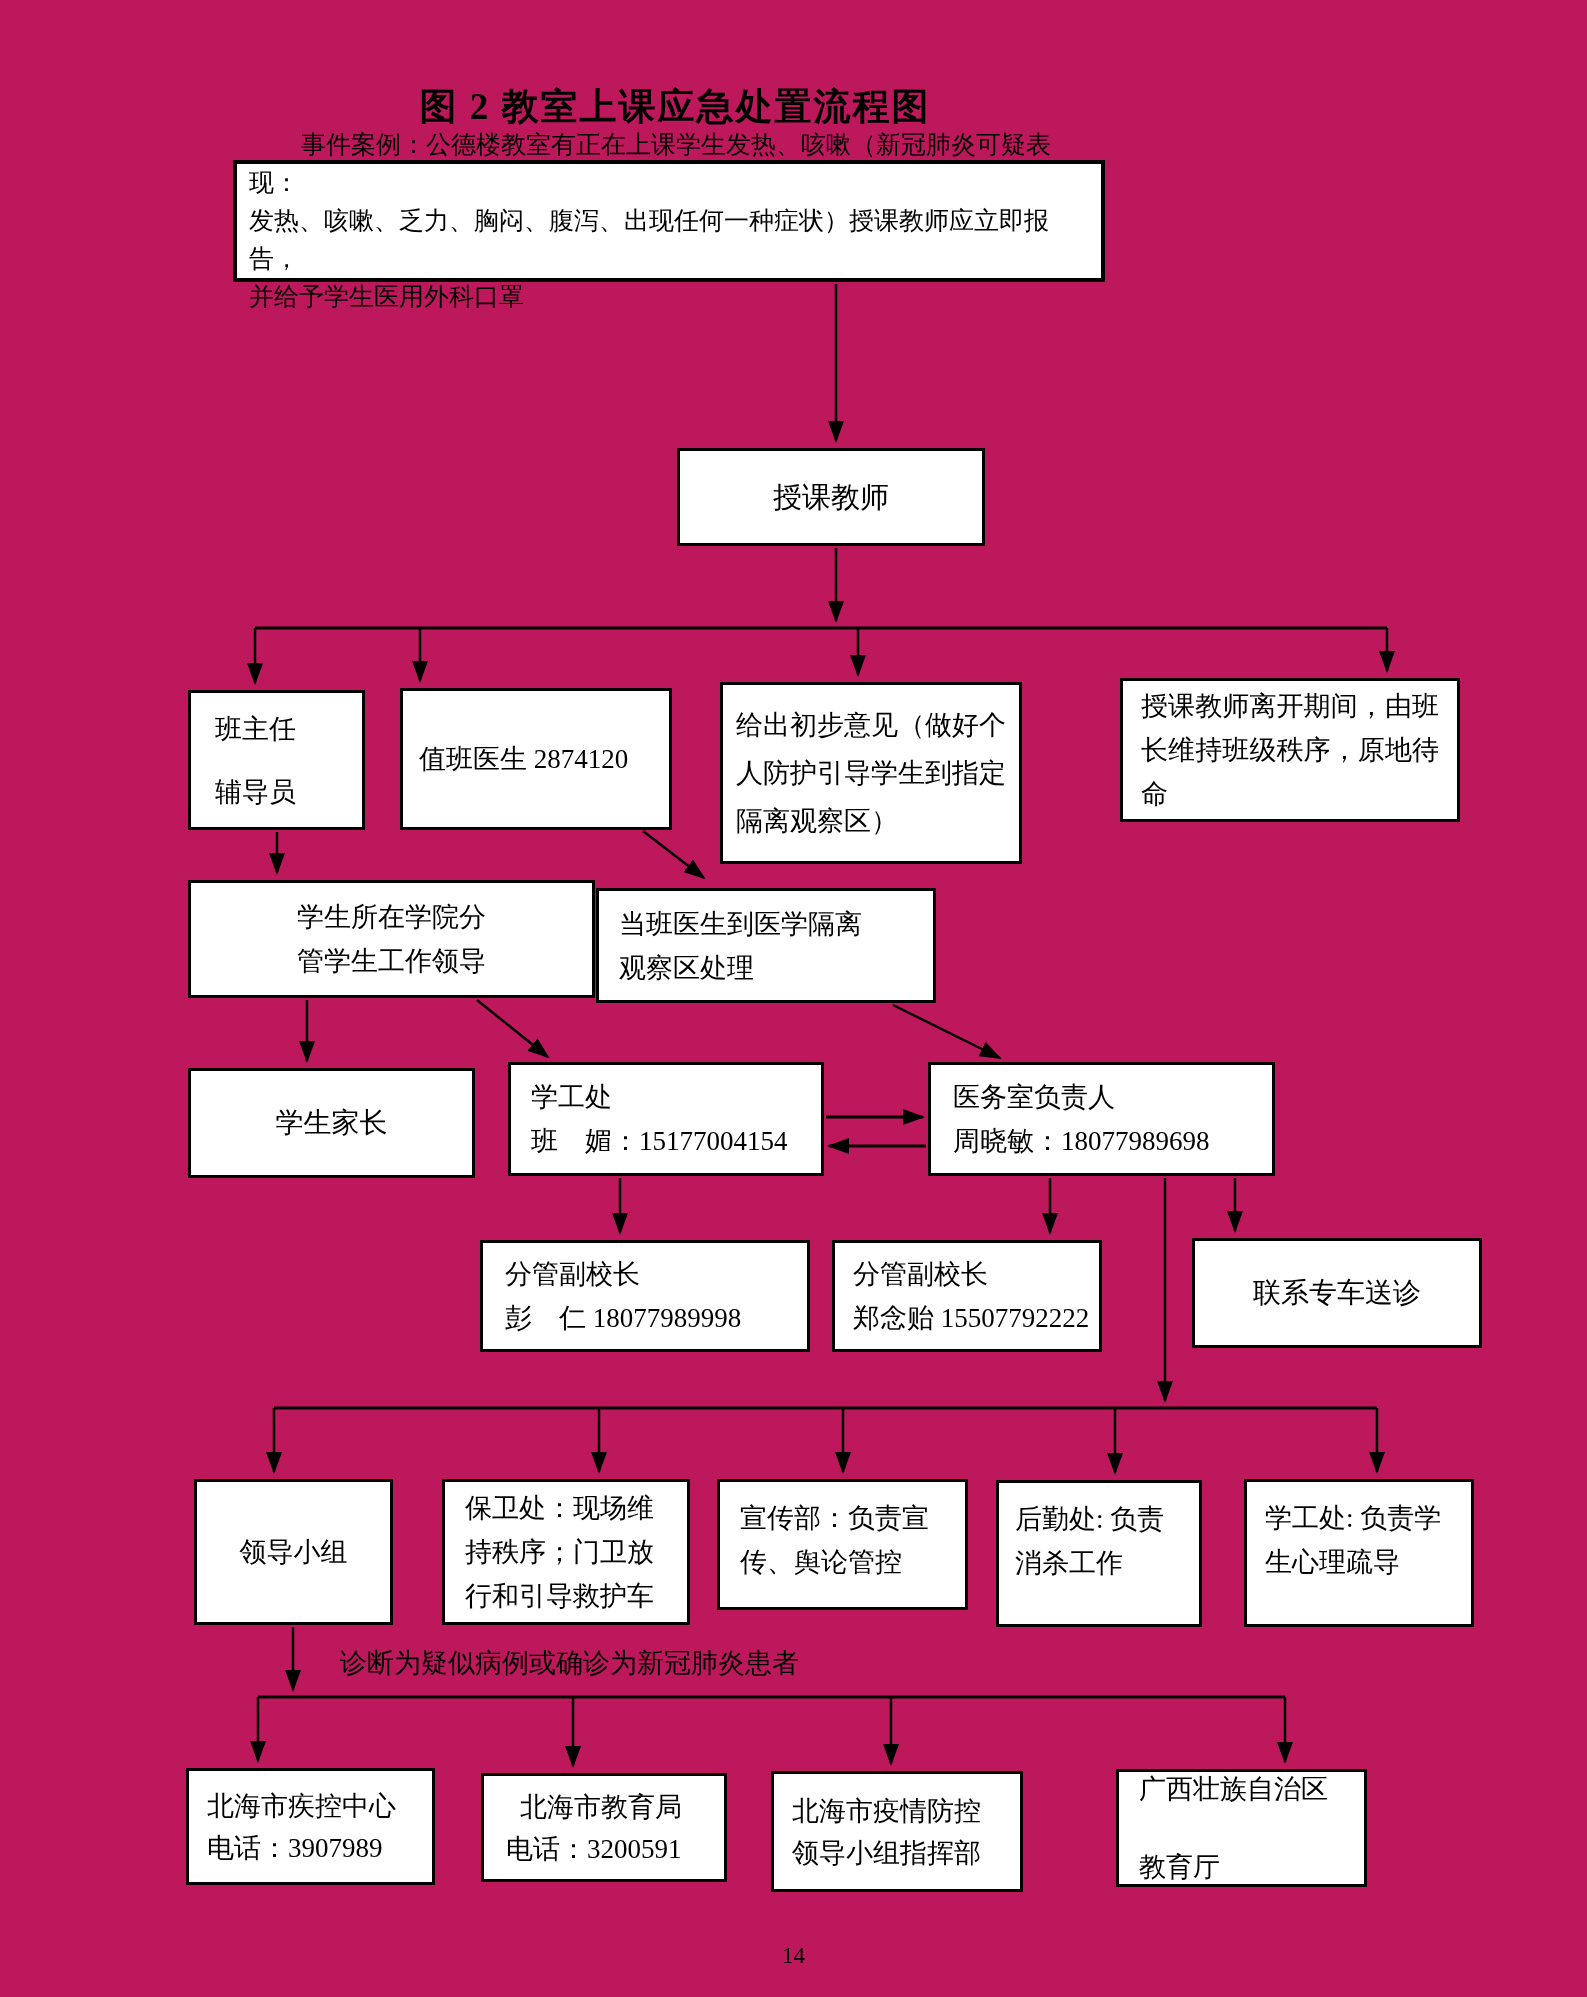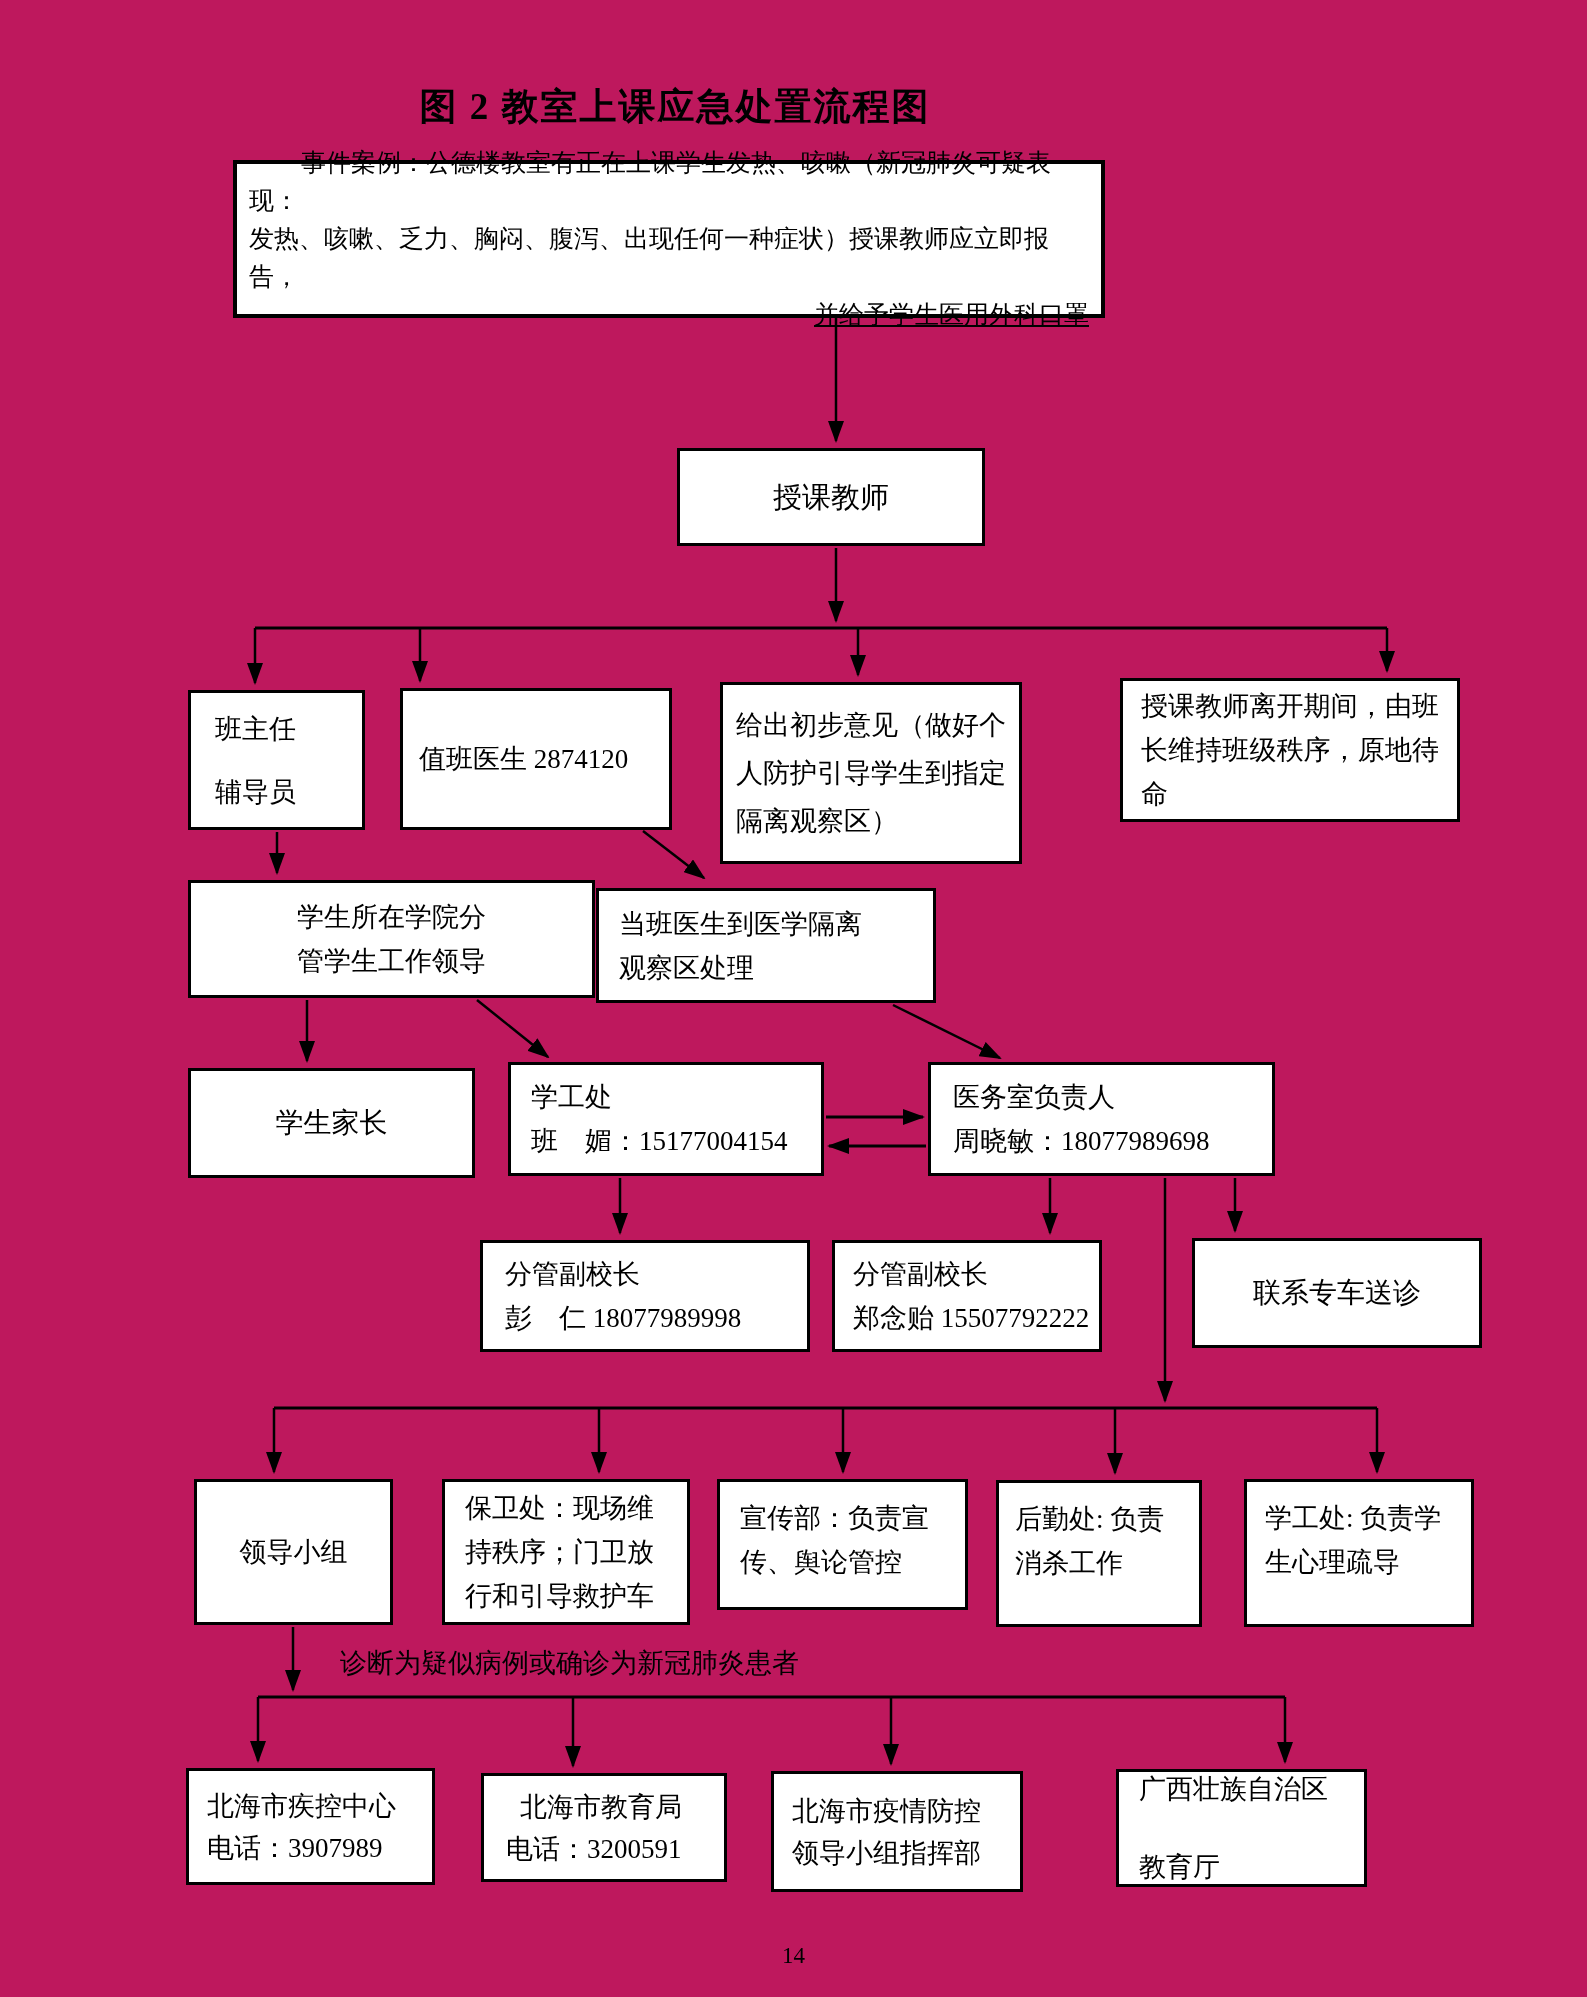--- a/index.html
+++ b/index.html
@@ -9,21 +9,21 @@
          font-size:37px;font-weight:600;letter-spacing:2px;}
   .wires{position:absolute;left:0;top:0;z-index:1;}
   .box{position:absolute;z-index:2;background:#ffffff;border:3px solid #000;box-sizing:border-box;
        font-size:27px;line-height:44px;display:flex;flex-direction:column;justify-content:center;}
   .tl{align-items:flex-start;text-align:left;}
   .tc{align-items:center;text-align:center;}
   .top{justify-content:flex-start;}
   .just{text-align:justify;}
   .ln{width:100%;}
   .ind{text-indent:52px;}
-  .ctr{text-align:right;text-decoration:underline;}
+  .ctr{text-align:left;}
   .free-label{position:absolute;z-index:2;font-size:27px;}
   .pageno{position:absolute;left:0;bottom:28px;width:100%;text-align:center;font-size:23px;z-index:2;}
 </style>
 </head>
 <body>
 
 <div class="page">
 
   <div class="title">图 2 教室上课应急处置流程图</div>
 
@@ -58,21 +58,21 @@
     <path d="M1115,1408 L1115,1473" stroke="#000" stroke-width="2.5" fill="none" marker-end="url(#ah)"></path>
     <path d="M1377,1408 L1377,1472" stroke="#000" stroke-width="2.5" fill="none" marker-end="url(#ah)"></path>
     <path d="M293,1627 L293,1690" stroke="#000" stroke-width="2.5" fill="none" marker-end="url(#ah)"></path>
     <path d="M258,1697 L1285,1697" stroke="#000" stroke-width="3" fill="none"></path>
     <path d="M258,1697 L258,1761" stroke="#000" stroke-width="2.5" fill="none" marker-end="url(#ah)"></path>
     <path d="M573,1697 L573,1766" stroke="#000" stroke-width="2.5" fill="none" marker-end="url(#ah)"></path>
     <path d="M891,1697 L891,1764" stroke="#000" stroke-width="2.5" fill="none" marker-end="url(#ah)"></path>
     <path d="M1285,1697 L1285,1762" stroke="#000" stroke-width="2.5" fill="none" marker-end="url(#ah)"></path>
   </svg>
 
-  <div class="box tl" style="left:233px;top:160px;width:872px;height:158px;border-width:4px;font-size:25px;line-height:38px;padding:2px 12px;">
+  <div class="box tl" style="left:233px;top:160px;width:872px;height:122px;border-width:4px;font-size:25px;line-height:38px;padding:2px 12px;">
     <div class="ln ind">事件案例：公德楼教室有正在上课学生发热、咳嗽（新冠肺炎可疑表现：</div>
     <div class="ln">发热、咳嗽、乏力、胸闷、腹泻、出现任何一种症状）授课教师应立即报告，</div>
     <div class="ln ctr">并给予学生医用外科口罩</div>
   </div>
 
   <div class="box tc" style="left:677px;top:448px;width:308px;height:98px;font-size:29px;">
     <div class="ln">授课教师</div>
   </div>
 
   <div class="box tl" style="left:188px;top:690px;width:177px;height:140px;padding-left:24px;gap:19px;">

